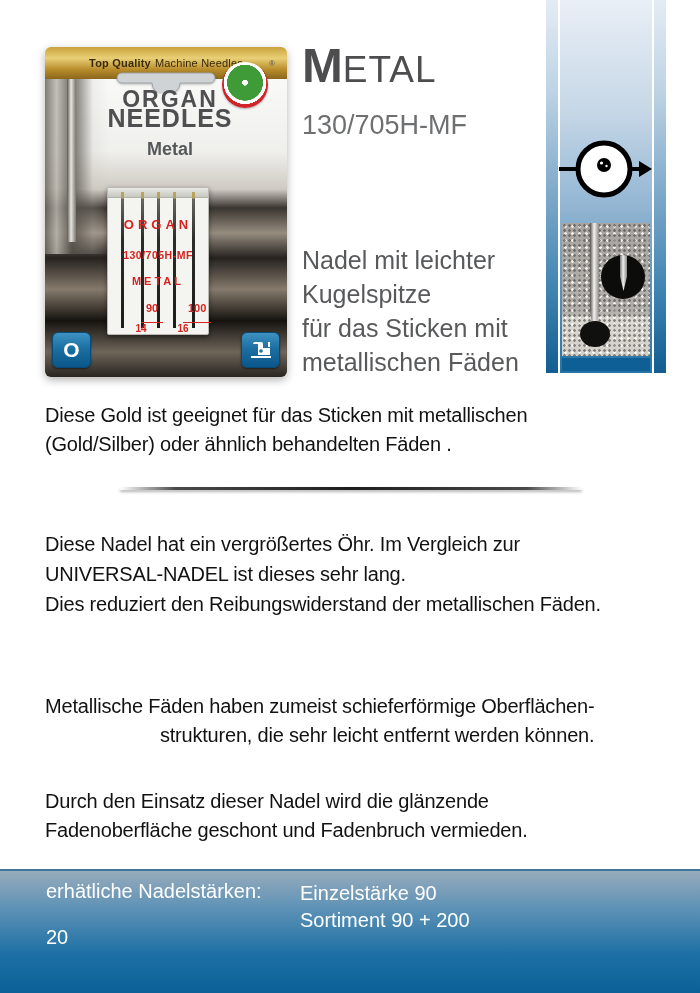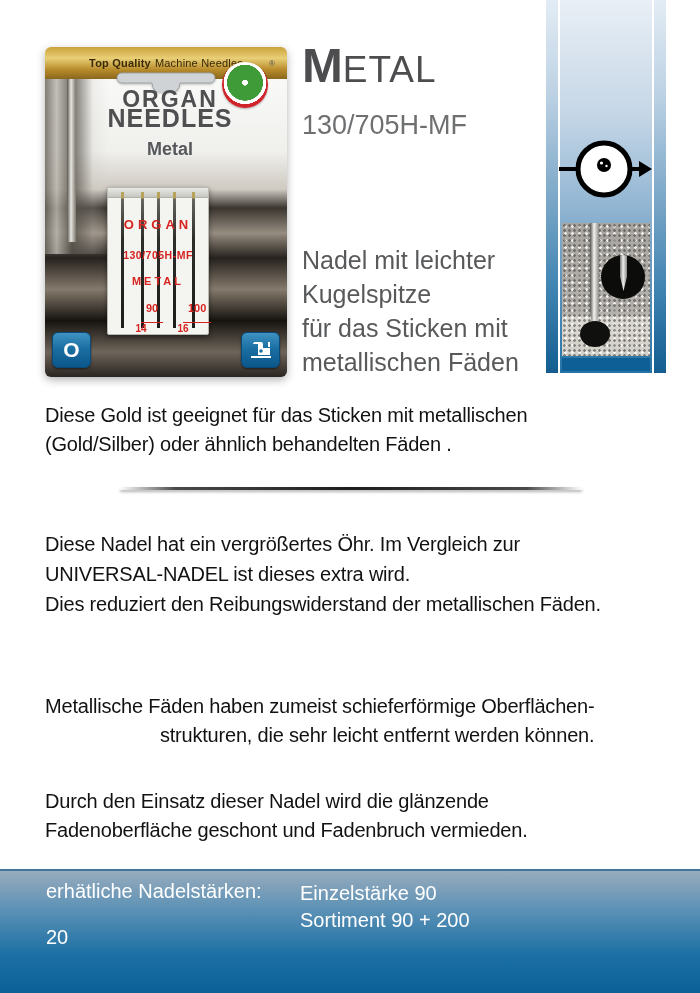--- a/index.html
+++ b/index.html
@@ -203,21 +203,21 @@
 
   <div class="copy intro">
     <div>Diese Gold ist geeignet für das Sticken mit metallischen</div>
     <div>(Gold/Silber) oder ähnlich behandelten Fäden .</div>
   </div>
 
   <div class="divider"></div>
 
   <div class="copy note">
     <div>Diese Nadel hat ein vergrößertes Öhr. Im Vergleich zur</div>
-    <div>UNIVERSAL-NADEL ist dieses extra wird.</div>
+    <div>UNIVERSAL-NADEL ist dieses sehr lang.</div>
     <div>Dies reduziert den Reibungswiderstand der metallischen Fäden.</div>
   </div>
 
   <div class="copy para2">
     <div>Metallische Fäden haben zumeist schieferförmige Oberflächen-</div>
     <div>strukturen, die sehr leicht entfernt werden können.</div>
   </div>
 
   <div class="copy para3">
     <div>Durch den Einsatz dieser Nadel wird die glänzende</div>

